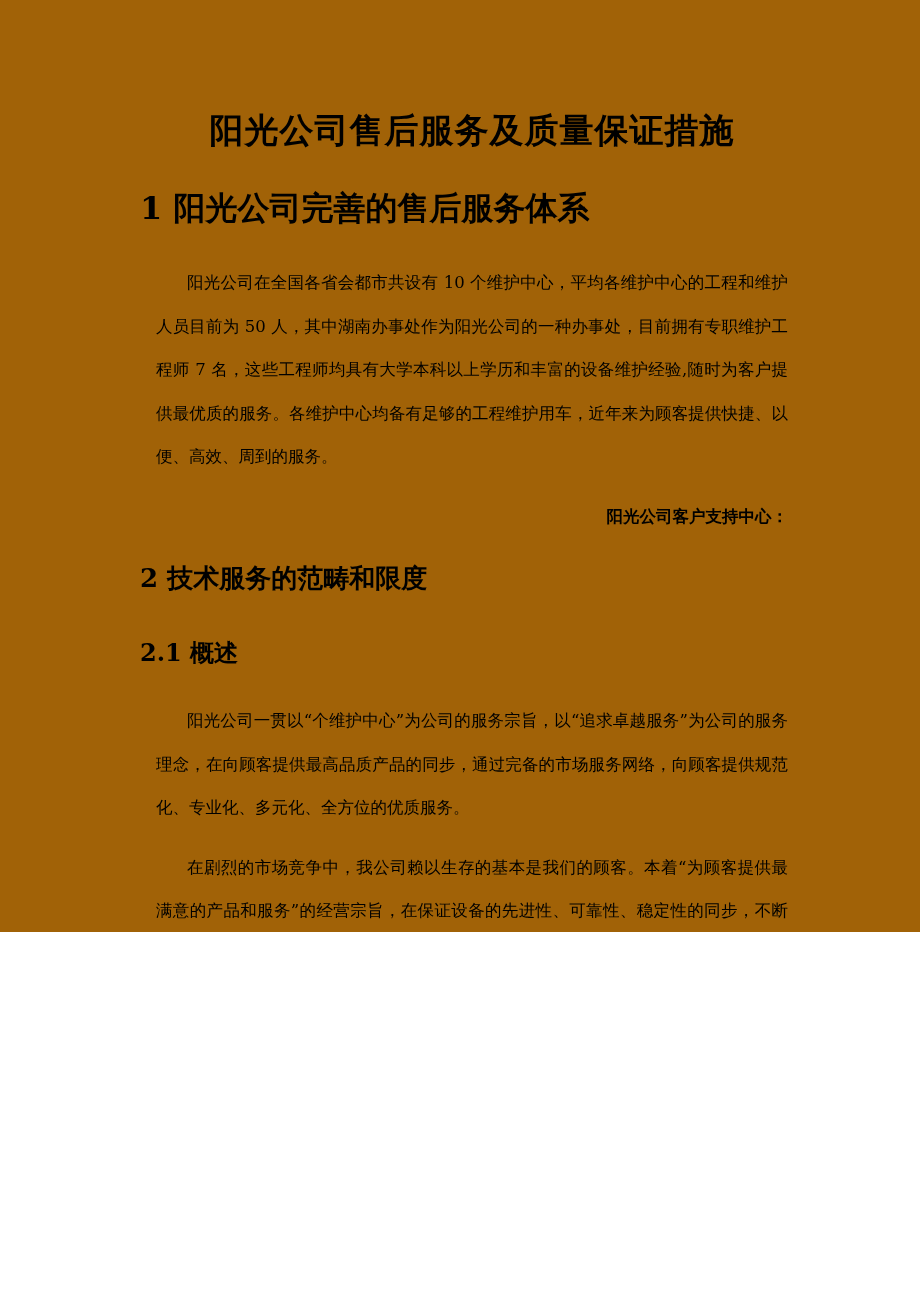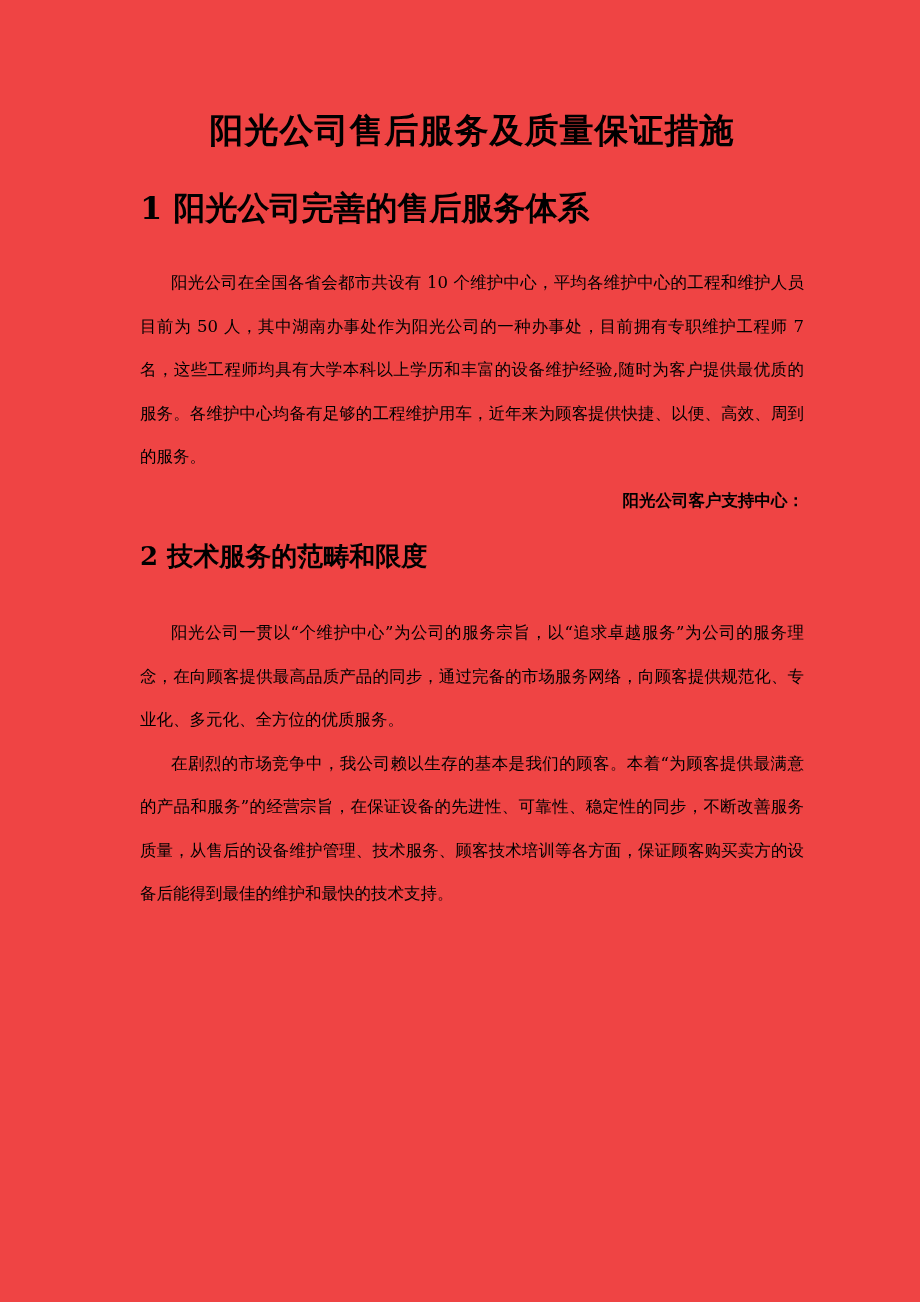--- a/index.html
+++ b/index.html
@@ -3,22 +3,22 @@
 <meta charset="utf-8">
 <style>
   html, body {
     margin: 0;
     padding: 0;
     background: #ffffff;
   }
   .page {
     position: relative;
     width: 920px;
-    height: 1302px;
-    background: #ef4444;
+    height: 932px;
+    background: #a16207;
     overflow: hidden;
     color: #000000;
     font-family: "DejaVu Serif", "Liberation Serif", serif;
     box-sizing: border-box;
   }
   .content {
     margin-left: 140px;
     margin-right: 116px; 
   }
   .doc-title {
@@ -47,21 +47,21 @@
     font-weight: bold;
     line-height: 30px;
     margin: 36px 0 0 0;
     white-space: nowrap;
   }
   p.body {
     font-size: 16.5px;
     line-height: 43.5px;
     text-align: justify;
     text-indent: 31px;
-    margin: 0;
+    margin: 16px;
     word-break: break-all;
   }
   p.body.first-after-h1 { margin-top: 30px; }
   p.body.first-after-h2 { margin-top: 31px; }
   p.body b { font-weight: bold; }
   p.body.bold-line {
     font-weight: bold;
     text-align: right;
   }
 </style>
@@ -75,20 +75,21 @@
 
     <div class="h-sec">1 阳光公司完善的售后服务体系</div>
 
     <p class="body first-after-h1">阳光公司在全国各省会都市共设有 10 个维护中心，平均各维护中心的工程和维护人员目前为 50 人，其中湖南办事处作为阳光公司的一种办事处，目前拥有专职维护工程师 7 名，这些工程师均具有大学本科以上学历和丰富的设备维护经验,随时为客户提供最优质的服务。各维护中心均备有足够的工程维护用车，近年来为顾客提供快捷、以便、高效、周到的服务。</p>
 
 
     <p class="body bold-line">阳光公司客户支持中心：</p>
 
     <div class="h-sec second">2 技术服务的范畴和限度</div>
 
+    <div class="h-sub">2.1 概述</div>
 
     <p class="body first-after-h2">阳光公司一贯以“个维护中心”为公司的服务宗旨，以“追求卓越服务”为公司的服务理念，在向顾客提供最高品质产品的同步，通过完备的市场服务网络，向顾客提供规范化、专业化、多元化、全方位的优质服务。</p>
 
     <p class="body">在剧烈的市场竞争中，我公司赖以生存的基本是我们的顾客。本着“为顾客提供最满意的产品和服务”的经营宗旨，在保证设备的先进性、可靠性、稳定性的同步，不断改善服务质量，从售后的设备维护管理、技术服务、顾客技术培训等各方面，保证顾客购买卖方的设备后能得到最佳的维护和最快的技术支持。</p>
 
 
   </div>
 </div>
 
 </body></html>

